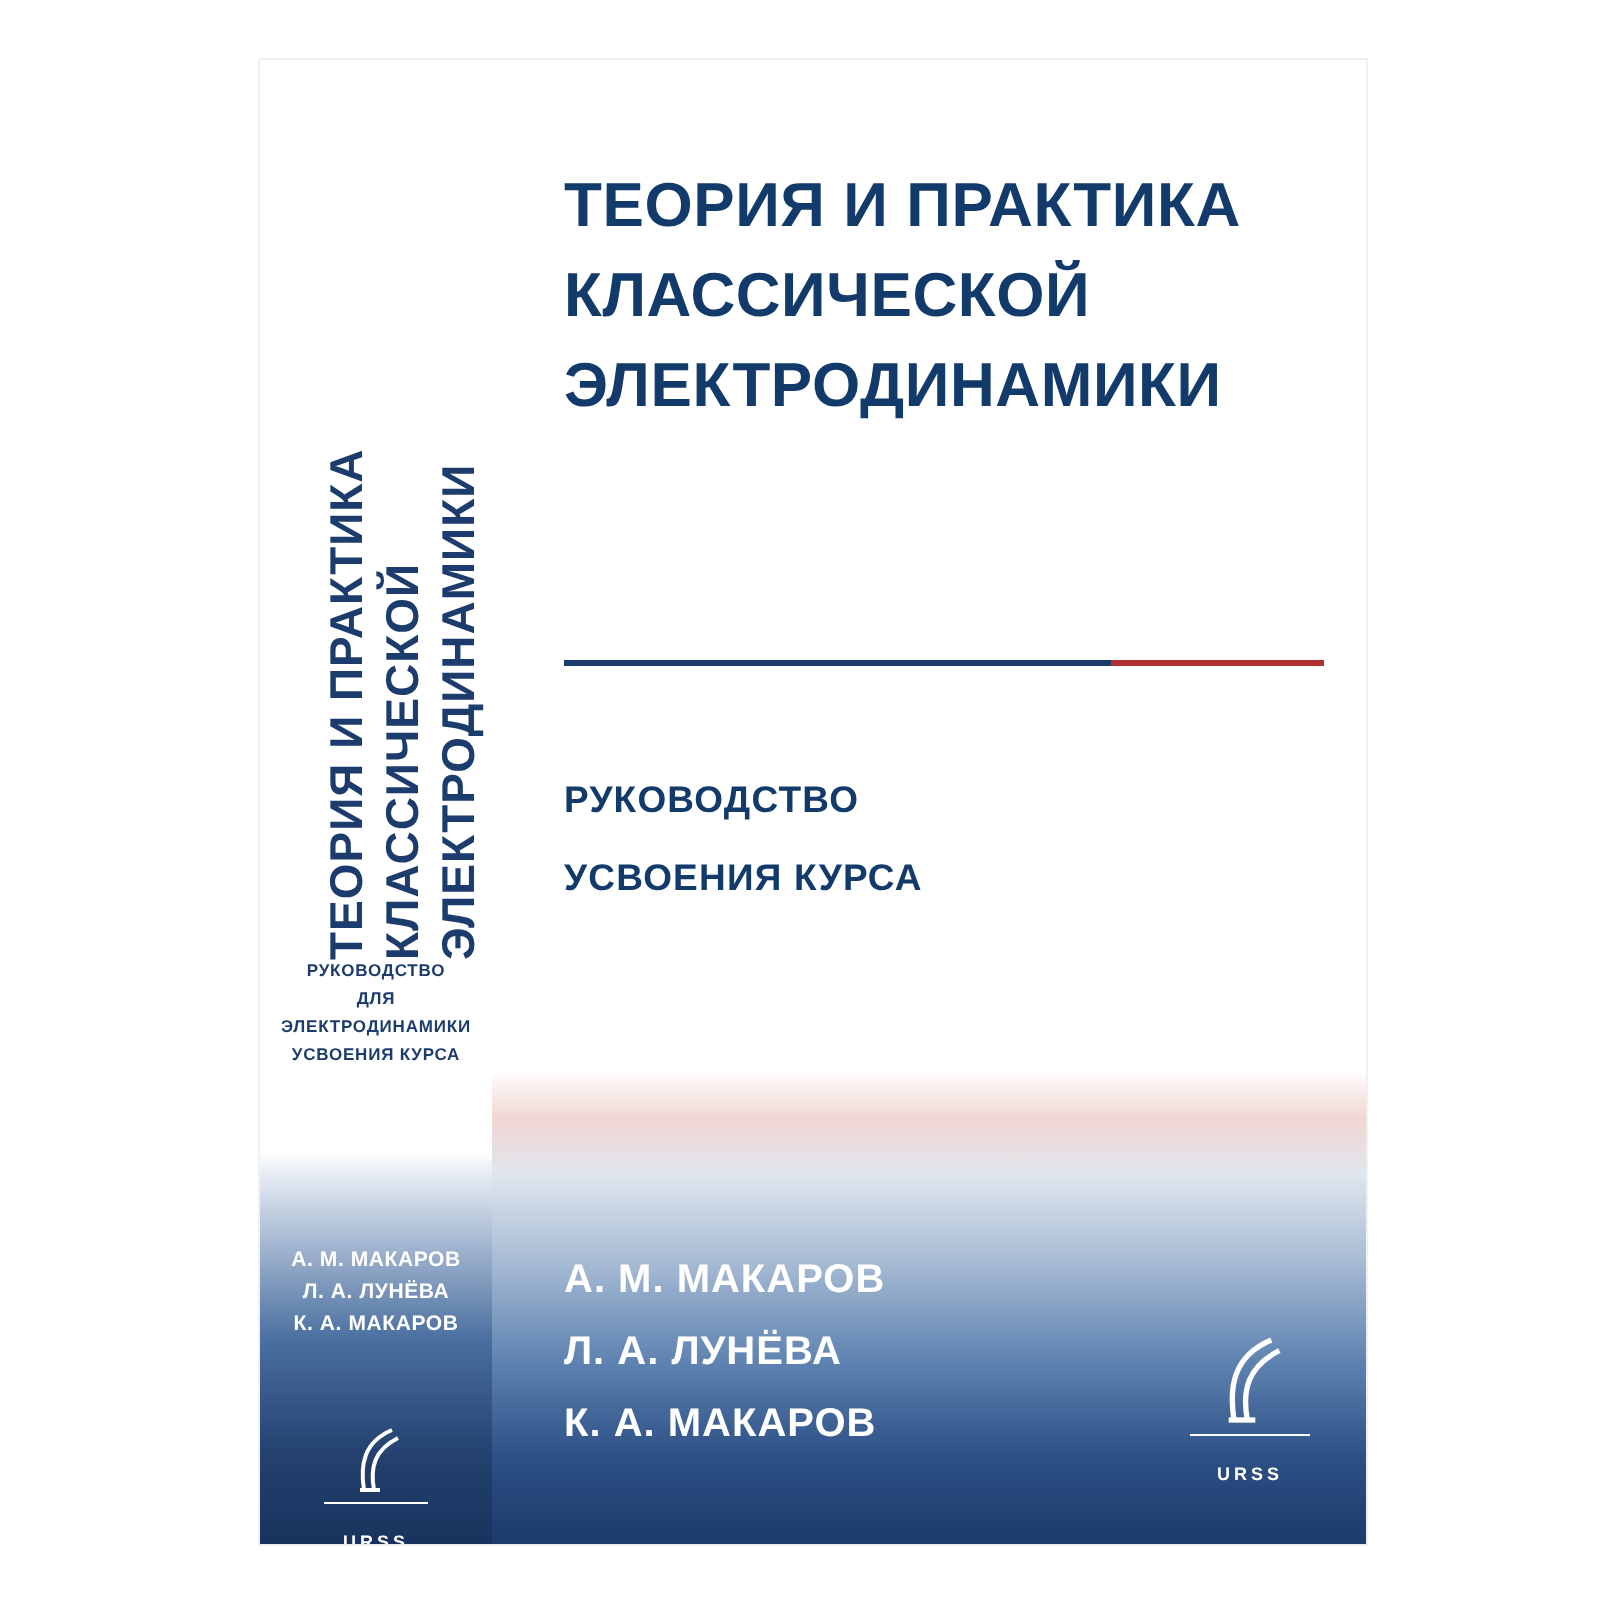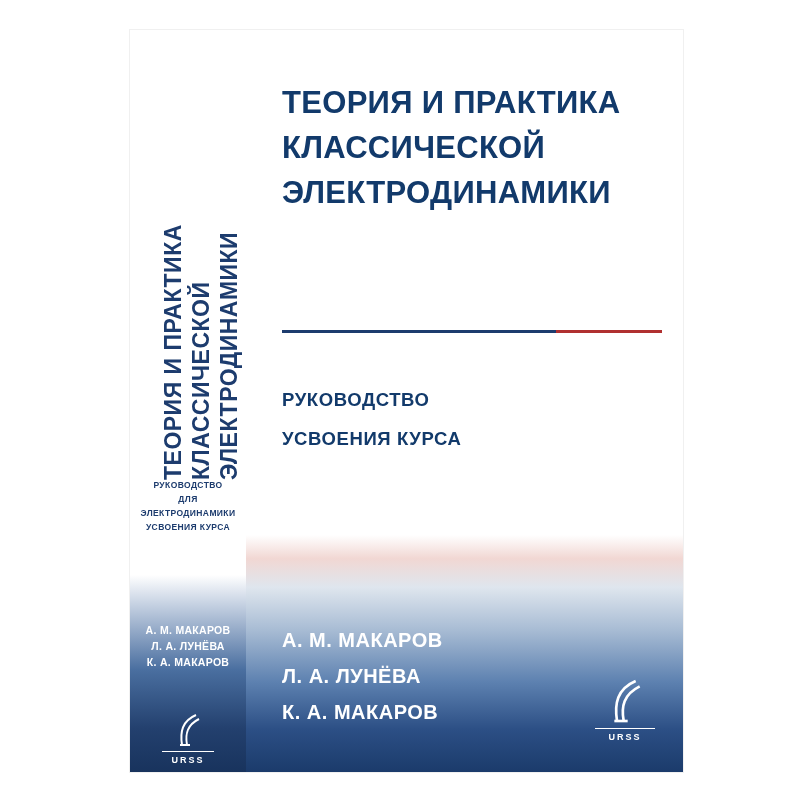--- a/index.html
+++ b/index.html
@@ -211,21 +211,21 @@
 
   .urss-mark {
     display: block;
     margin: 0 auto;
   }
   .urss-text {
     display: block;
     font-size: 9px;
     font-weight: bold;
     letter-spacing: 2px;
-    margin-top: 3px;
+    margin-top: 14px;
   }
   .urss-rule {
     display: block;
     width: 100%;
     height: 1px;
     background: currentColor;
     margin: 3px auto 2px auto;
   }
 </style>
 </head>

